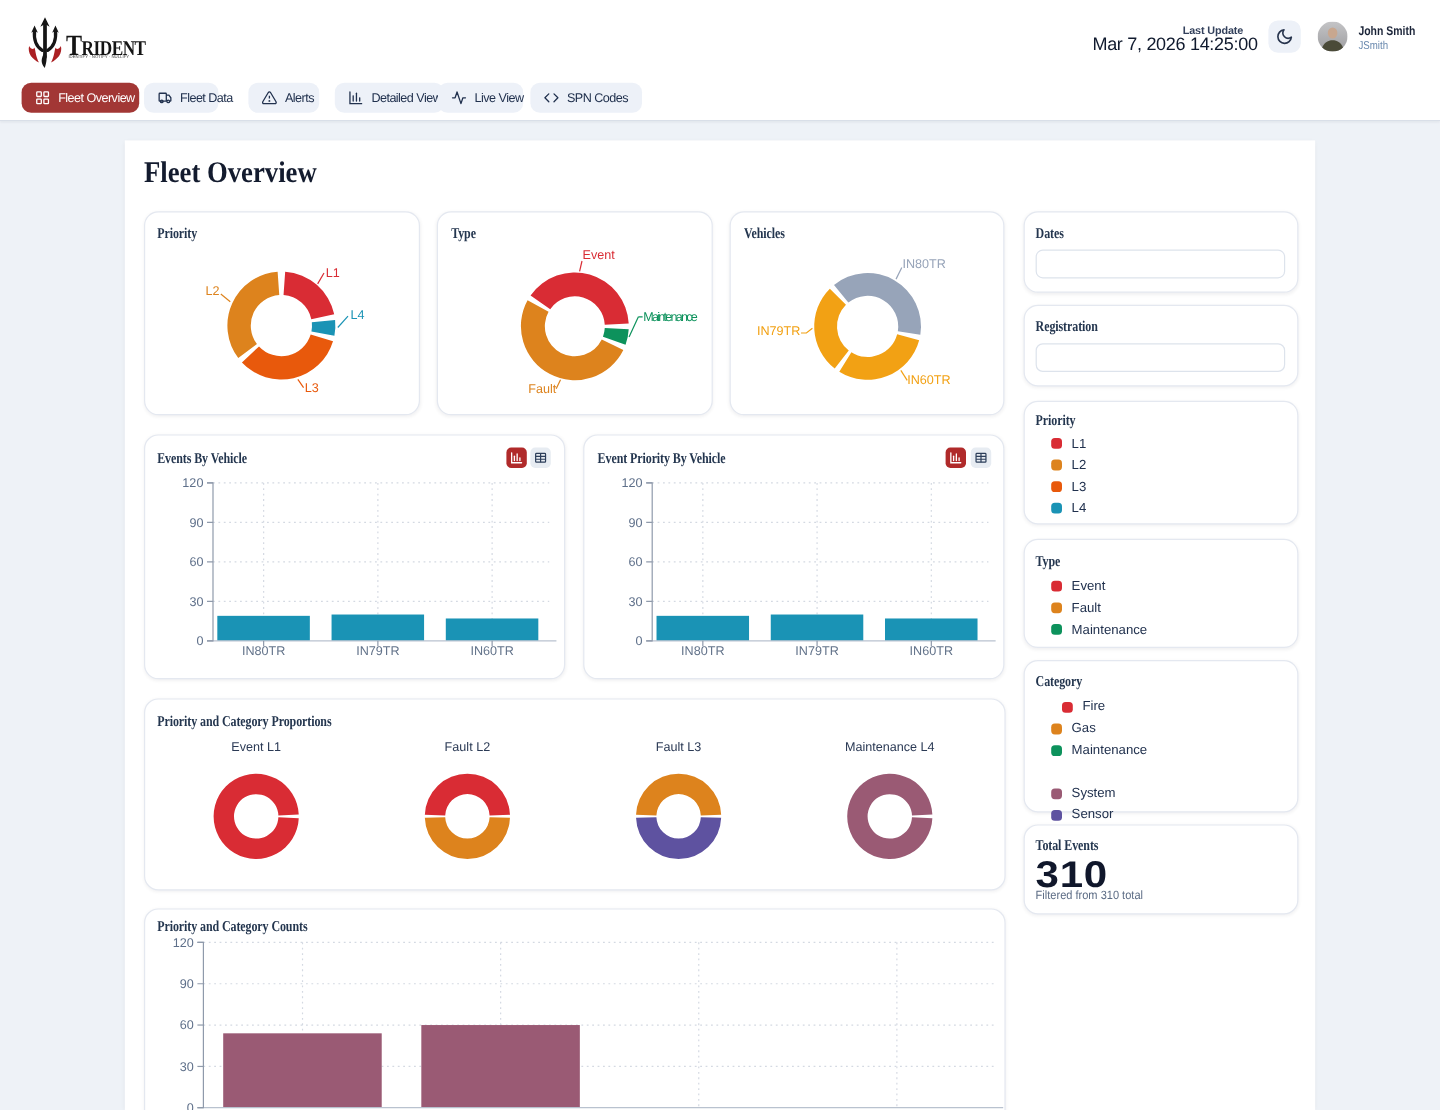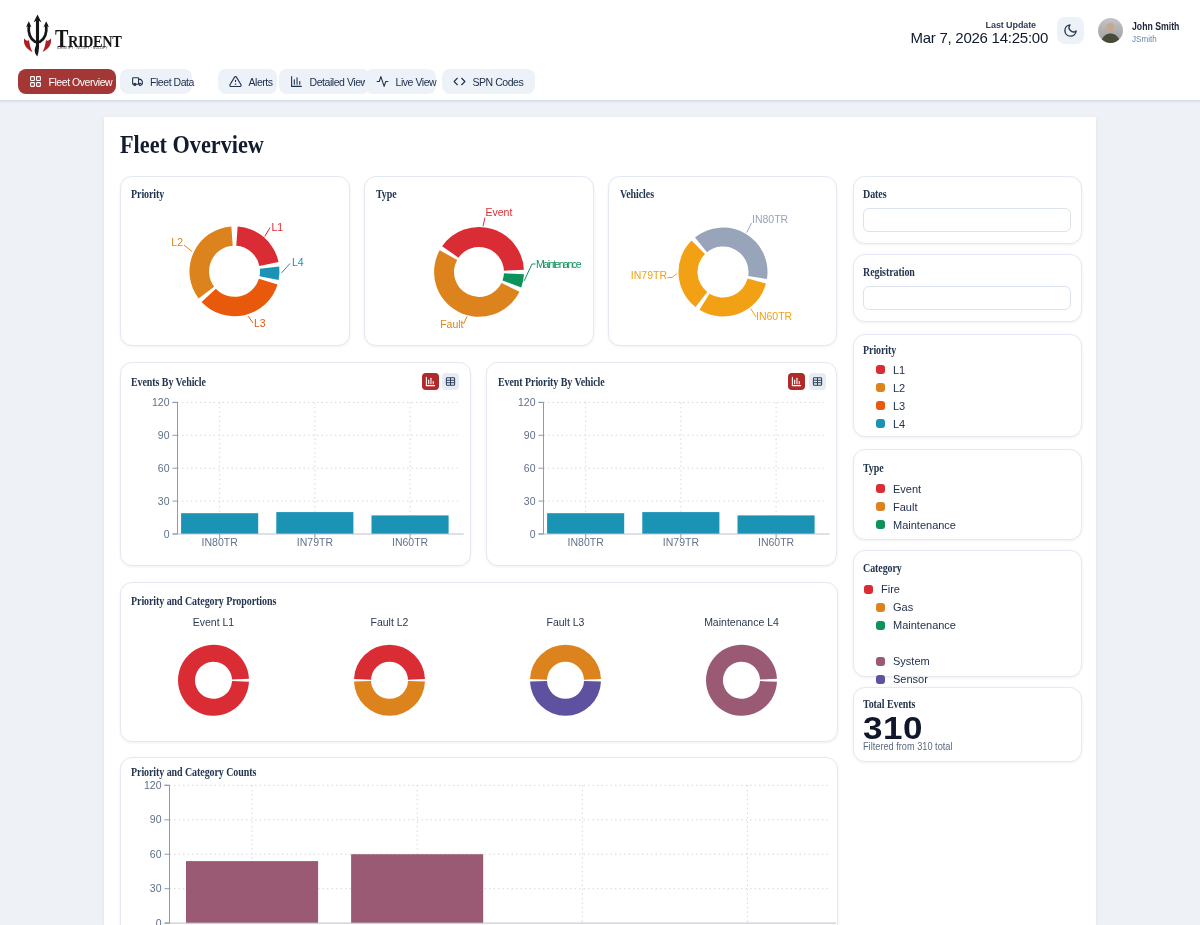--- a/index.html
+++ b/index.html
@@ -60,28 +60,28 @@
   <div class="abs" style="left:1132px;top:33px;font-size:9.5px;color:#6787ad;transform:scaleX(.85);transform-origin:0 0">JSmith</div>
 
   <div class="navbtn" style="left:18px;background:#a23735;color:#fff;width:97.5px">
     <svg width="13" height="13" viewBox="0 0 24 24" fill="none" stroke="#fff" stroke-width="2">
         <rect x="3" y="3" width="7" height="7" rx="1"></rect>
         <rect x="14" y="3" width="7" height="7" rx="1"></rect>
         <rect x="3" y="14" width="7" height="7" rx="1"></rect>
         <rect x="14" y="14" width="7" height="7" rx="1"></rect>
       </svg>
     Fleet Overview</div>
-  <div class="navbtn" style="left:119.5px;width:72px">
+  <div class="navbtn" style="left:119.5px;width:62px">
     <svg width="13" height="13" viewBox="0 0 24 24" fill="none" stroke="#21314e" stroke-width="2">
         <path d="M14 17 L14 6 a1 1 0 0 0 -1 -1 L4 5 a1 1 0 0 0 -1 1 L3 16 a1 1 0 0 0 1 1 Z M14 8 h4 l3 4 v4 a1 1 0 0 1 -1 1 h-1"></path>
         <circle cx="7" cy="17.5" r="2"></circle>
         <circle cx="17" cy="17.5" r="2"></circle>
       </svg>
     Fleet Data</div>
-  <div class="navbtn" style="left:218px;width:59.25px">
+  <div class="navbtn" style="left:207px;width:59.25px">
     <svg width="13" height="13" viewBox="0 0 24 24" fill="none" stroke="#21314e" stroke-width="2" stroke-linejoin="round">
         <path d="M10.3 3.9 L1.8 18.1 a2 2 0 0 0 1.7 3 h17 a2 2 0 0 0 1.7 -3 L13.7 3.9 a2 2 0 0 0 -3.4 0 Z"></path>
         <line x1="12" y1="9" x2="12" y2="13"></line>
         <circle cx="12" cy="17" r="0.5" fill="#21314e"></circle>
       </svg>
     Alerts</div>
   <div class="navbtn" style="left:279px;width:90.5px">
     <svg width="13" height="13" viewBox="0 0 24 24" fill="none" stroke="#21314e" stroke-width="2" stroke-linecap="round">
         <path d="M3 3 v18 h18"></path>
         <line x1="8" y1="17" x2="8" y2="9"></line>
@@ -304,21 +304,21 @@
 <div class="legrow" style="left:876px;top:417.5px"><span class="dot" style="background:#1a93b5"></span>L4</div>
 
 <div class="card" style="left:852.5px;top:449px;width:229px;height:91px"></div>
 <div class="abs ctitle" style="left:863px;top:461px">Type</div>
 <div class="legrow" style="left:876px;top:482.5px"><span class="dot" style="background:#d92c34"></span>Event</div>
 <div class="legrow" style="left:876px;top:500.5px"><span class="dot" style="background:#dd831d"></span>Fault</div>
 <div class="legrow" style="left:876px;top:518.5px"><span class="dot" style="background:#0d925c"></span>Maintenance</div>
 
 <div class="card" style="left:852.5px;top:550px;width:229px;height:127px"></div>
 <div class="abs ctitle" style="left:863px;top:561px">Category</div>
-<div class="legrow" style="left:864px;top:583px"><span class="dot" style="background:#d92c34"></span>Fire</div>
+<div class="legrow" style="left:885px;top:583px"><span class="dot" style="background:#d92c34"></span>Fire</div>
 <div class="legrow" style="left:876px;top:601px"><span class="dot" style="background:#dd831d"></span>Gas</div>
 <div class="legrow" style="left:876px;top:619px"><span class="dot" style="background:#0d925c"></span>Maintenance</div>
 <div class="legrow" style="left:876px;top:673px"><span class="dot" style="background:#5e52a0"></span>Sensor</div>
 <div class="legrow" style="left:876px;top:655px"><span class="dot" style="background:#9a5a74"></span>System</div>
 
 <div class="card" style="left:852.5px;top:687px;width:229px;height:75px"></div>
 <div class="abs ctitle" style="left:863px;top:697px">Total Events</div>
 <div class="abs" style="left:863px;top:711px;font-size:31px;font-weight:bold;color:#10172b;letter-spacing:.5px;transform:scaleX(1.13);transform-origin:0 0">310</div>
 <div class="abs" style="left:863px;top:741px;font-size:10px;color:#5b6b84;transform:scaleX(.92);transform-origin:0 0;white-space:nowrap">Filtered from 310 total</div>
 

